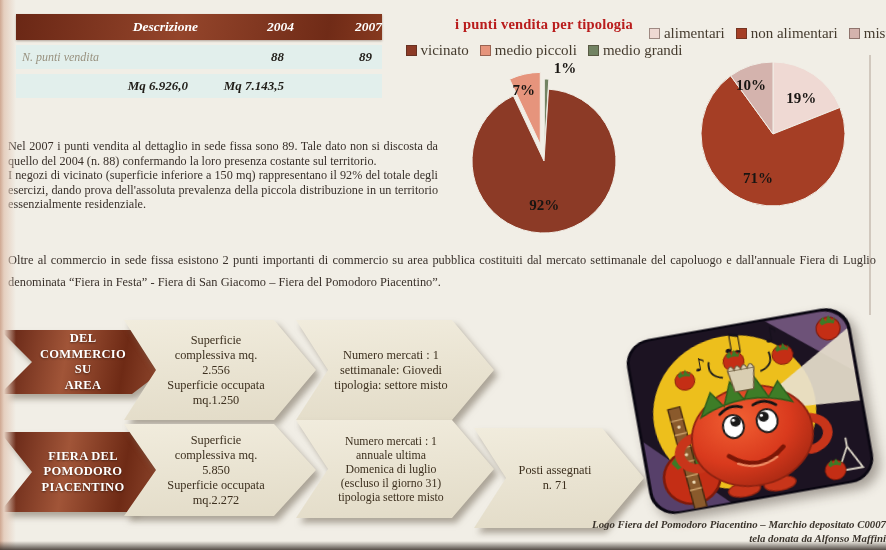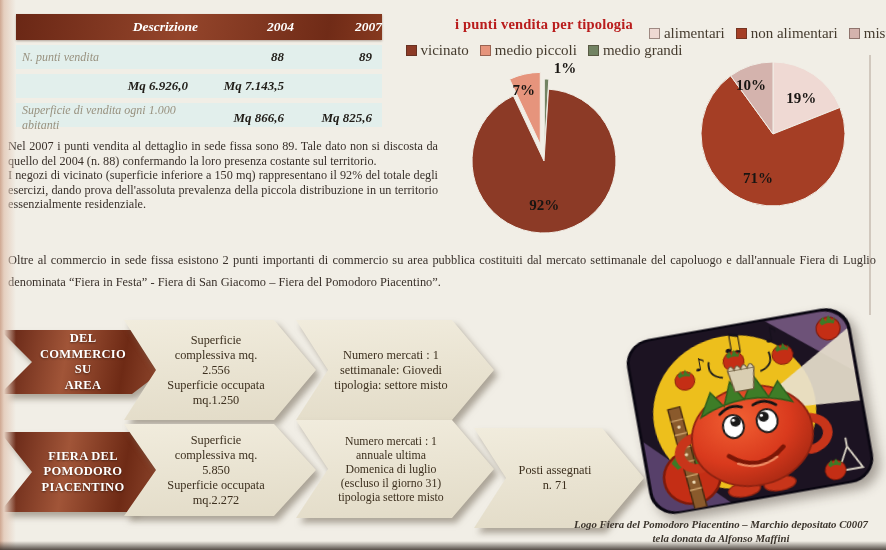--- a/index.html
+++ b/index.html
@@ -51,21 +51,21 @@
                 text-shadow:0 1px 2px rgba(0,0,0,.45);}
   .arrow.beige{background:linear-gradient(175deg,#f1ecdd,#e2dbc7);
                color:#3c2f1e;font-size:12.3px;line-height:15px;}
 
   
   .logo-wrap{position:absolute;left:636px;top:322px;width:228px;height:178px;
              transform:rotate(-10deg);filter:drop-shadow(5px 7px 6px rgba(70,60,50,.45));}
   .note-text{font-family:"DejaVu Sans",sans-serif;fill:#15101c;}
 
   
-  .caption{position:absolute;left:556px;top:517px;width:330px;text-align:center;
+  .caption{position:absolute;left:556px;top:517px;width:330px;text-align:right;
            font-style:italic;font-weight:bold;font-size:10.8px;color:#3b342c;line-height:14px;}
 </style>
 </head>
 <body>
 
 <div class="page">
 
   <div class="s-table">
     <div class="t-head">
       <span>Descrizione</span>
@@ -73,25 +73,20 @@
       <span>2007</span>
     </div>
     <div class="t-row">
       <span class="t-label">N. punti vendita</span>
       <span class="t-val">88</span>
       <span class="t-val">89</span>
     </div>
     <div class="t-row">
       <span class="t-val">Mq 6.926,0</span>
       <span class="t-val">Mq 7.143,5</span>
-    </div>
-    <div class="t-row">
-      <span class="t-label">Superficie di vendita ogni 1.000 abitanti</span>
-      <span class="t-val">Mq 866,6</span>
-      <span class="t-val">Mq 825,6</span>
     </div>
   </div>
 
   <div class="para para-1">
     <p class="pp">Nel 2007 i punti vendita al dettaglio in sede fissa sono 89. Tale dato non si discosta da quello del 2004 (n. 88) confermando la loro presenza costante sul territorio.</p>
     <p class="pp">I negozi di vicinato (superficie inferiore a 150 mq) rappresentano il 92% del totale degli esercizi, dando prova dell'assoluta prevalenza della piccola distribuzione in un territorio essenzialmente residenziale.</p>
   </div>
   <div class="para para-2">Oltre al commercio in sede fissa esistono 2 punti importanti di commercio su area pubblica costituiti dal mercato settimanale del capoluogo e dall'annuale Fiera di Luglio denominata “Fiera in Festa” - Fiera di San Giacomo – Fiera del Pomodoro Piacentino”.</div>
 
   <div class="pie-block pie-1">

